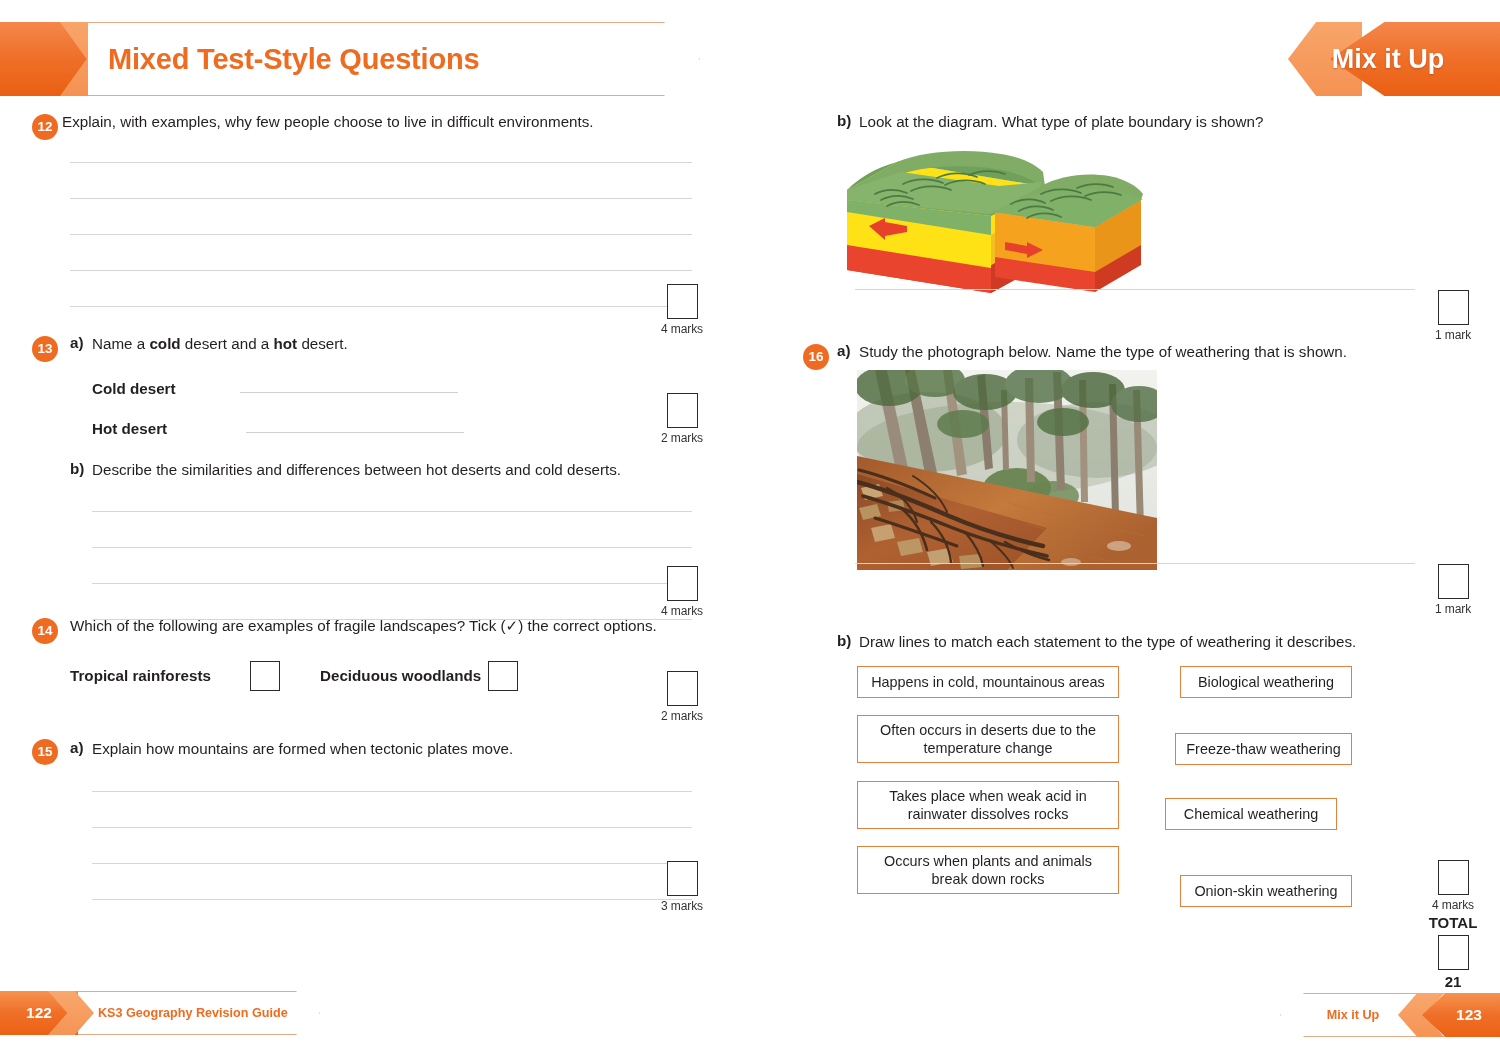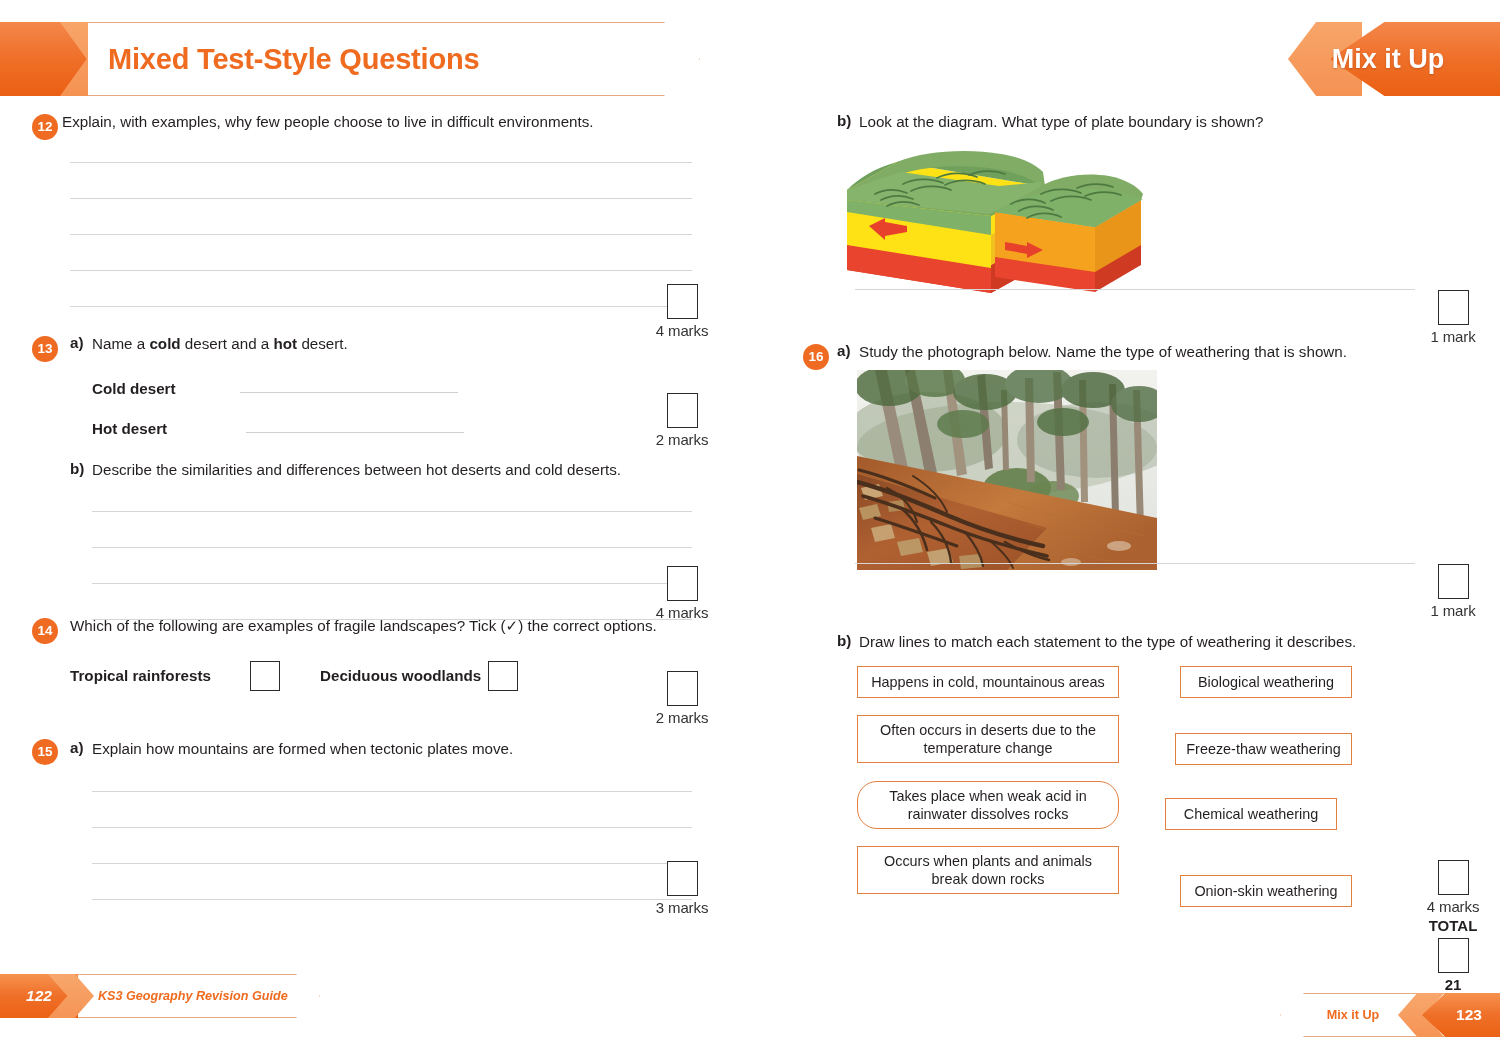--- a/index.html
+++ b/index.html
@@ -90,21 +90,21 @@
 
   
   .marks {
     position: absolute; width: 60px; text-align: center;
   }
   .marks .sq {
     width: 31px; height: 35px; border: 1.6px solid #2b2b2b;
     background: #fff; margin: 0 auto;
   }
   .marks .lbl {
-    font-size: 15px; color: #333; margin-top: 3px; letter-spacing: -0.1px;
+    font-size: 12px; color: #333; margin-top: 3px; letter-spacing: -0.1px;
   }
   .marks .total-lbl {
     font-size: 15px; font-weight: bold; color: #231f20; margin-top: 2px;
   }
   .marks .total-val {
     font-size: 15px; font-weight: bold; color: #231f20; margin-top: 3px;
   }
 
   
   .tickbox {
@@ -132,21 +132,21 @@
 
   
   .diagram { position: absolute; }
 
   
   .photo {
     position: absolute; overflow: hidden; background: #8a5a33;
   }
 
   
-  .ftr-left { position: absolute; left: 0; bottom: 40px; width: 320px; height: 47px; font-style: italic; }
+  .ftr-left { position: absolute; left: 0; bottom: 23px; width: 320px; height: 47px; }
   .ftr-left .pg {
     position: absolute; left: 0; top: 0; width: 78px; height: 44px;
     background: linear-gradient(180deg, #f6924f 0%, #ef6f28 50%, #eb6214 100%);
     display: flex; align-items: center; justify-content: center;
     color: #fff; font-size: 15.5px; font-weight: bold;
   }
   .ftr-left .chev-light {
     position: absolute; left: 48px; top: 0; width: 46px; height: 44px;
     background: linear-gradient(180deg, #f8a76d 0%, #f59455 100%);
     clip-path: polygon(0 0, 58% 0, 100% 50%, 58% 100%, 0 100%, 42% 50%);
@@ -499,21 +499,21 @@
       </div>
     </div>
 
     <div class="qrow" style="height:270px;">
       <div style="margin-left:42px;">
         <span class="part">b)</span><span class="qtext">Draw lines to match each statement to the type of weathering it describes.</span>
       </div>
 
       <div class="mbox" style="left:62px; top:34px;  width:262px; height:32px;">Happens in cold, mountainous areas</div>
       <div class="mbox" style="left:62px; top:83px;  width:262px; height:48px;">Often occurs in deserts due to the temperature change</div>
-      <div class="mbox" style="left:62px; top:149px; width:262px; height:48px;border-radius:20px;">Takes place when weak acid in rainwater dissolves rocks</div>
+      <div class="mbox" style="left:62px; top:149px; width:262px; height:48px;">Takes place when weak acid in rainwater dissolves rocks</div>
       <div class="mbox" style="left:62px; top:214px; width:262px; height:48px;">Occurs when plants and animals break down rocks</div>
 
       <div class="mbox" style="left:385px; top:34px;  width:172px; height:32px;">Biological weathering</div>
       <div class="mbox" style="left:380px; top:101px; width:177px; height:32px;">Freeze-thaw weathering</div>
       <div class="mbox" style="left:370px; top:166px; width:172px; height:32px;">Chemical weathering</div>
       <div class="mbox" style="left:385px; top:243px; width:172px; height:32px;">Onion-skin weathering</div>
 
       <div class="marks" style="left:628px; top:228px;">
         <div class="sq"></div>
         <div class="lbl">4 marks</div>

